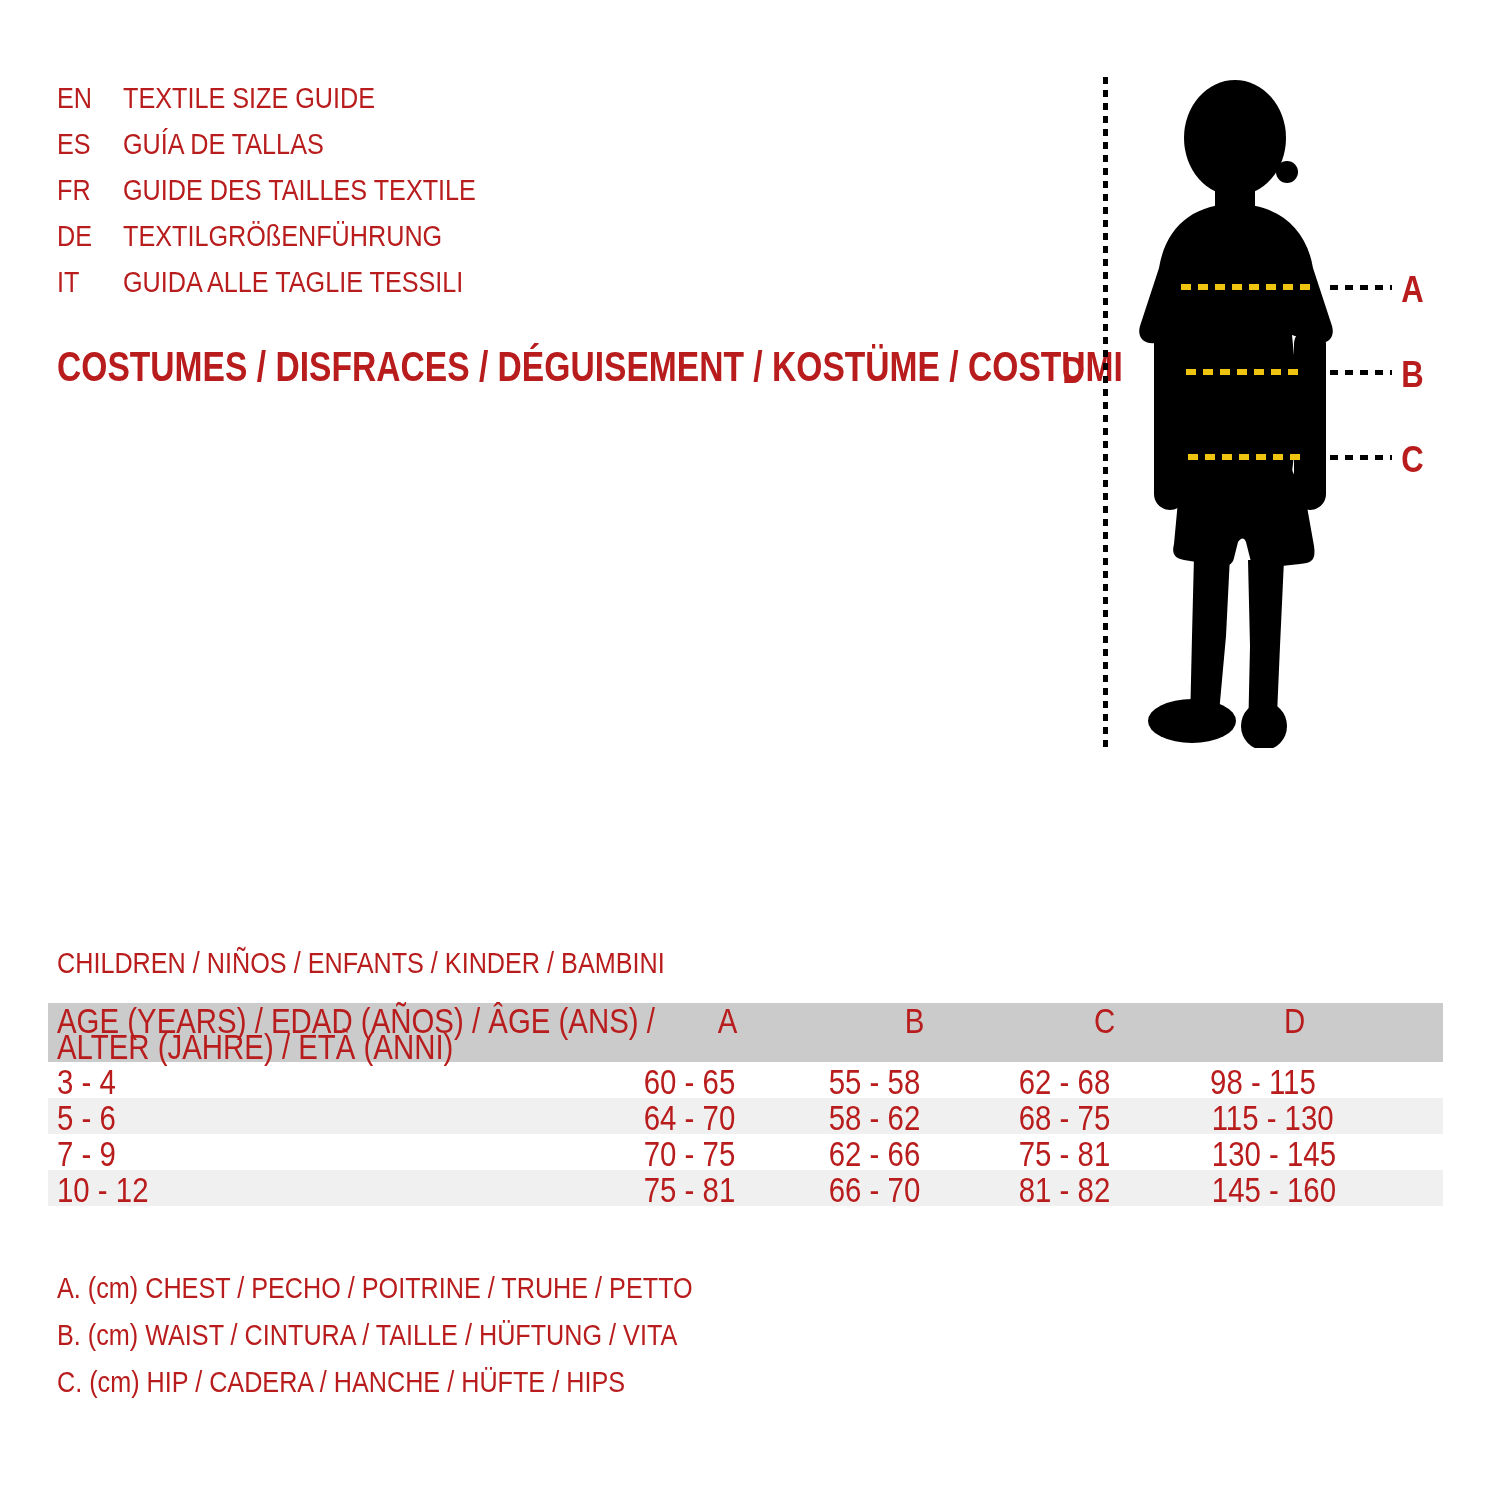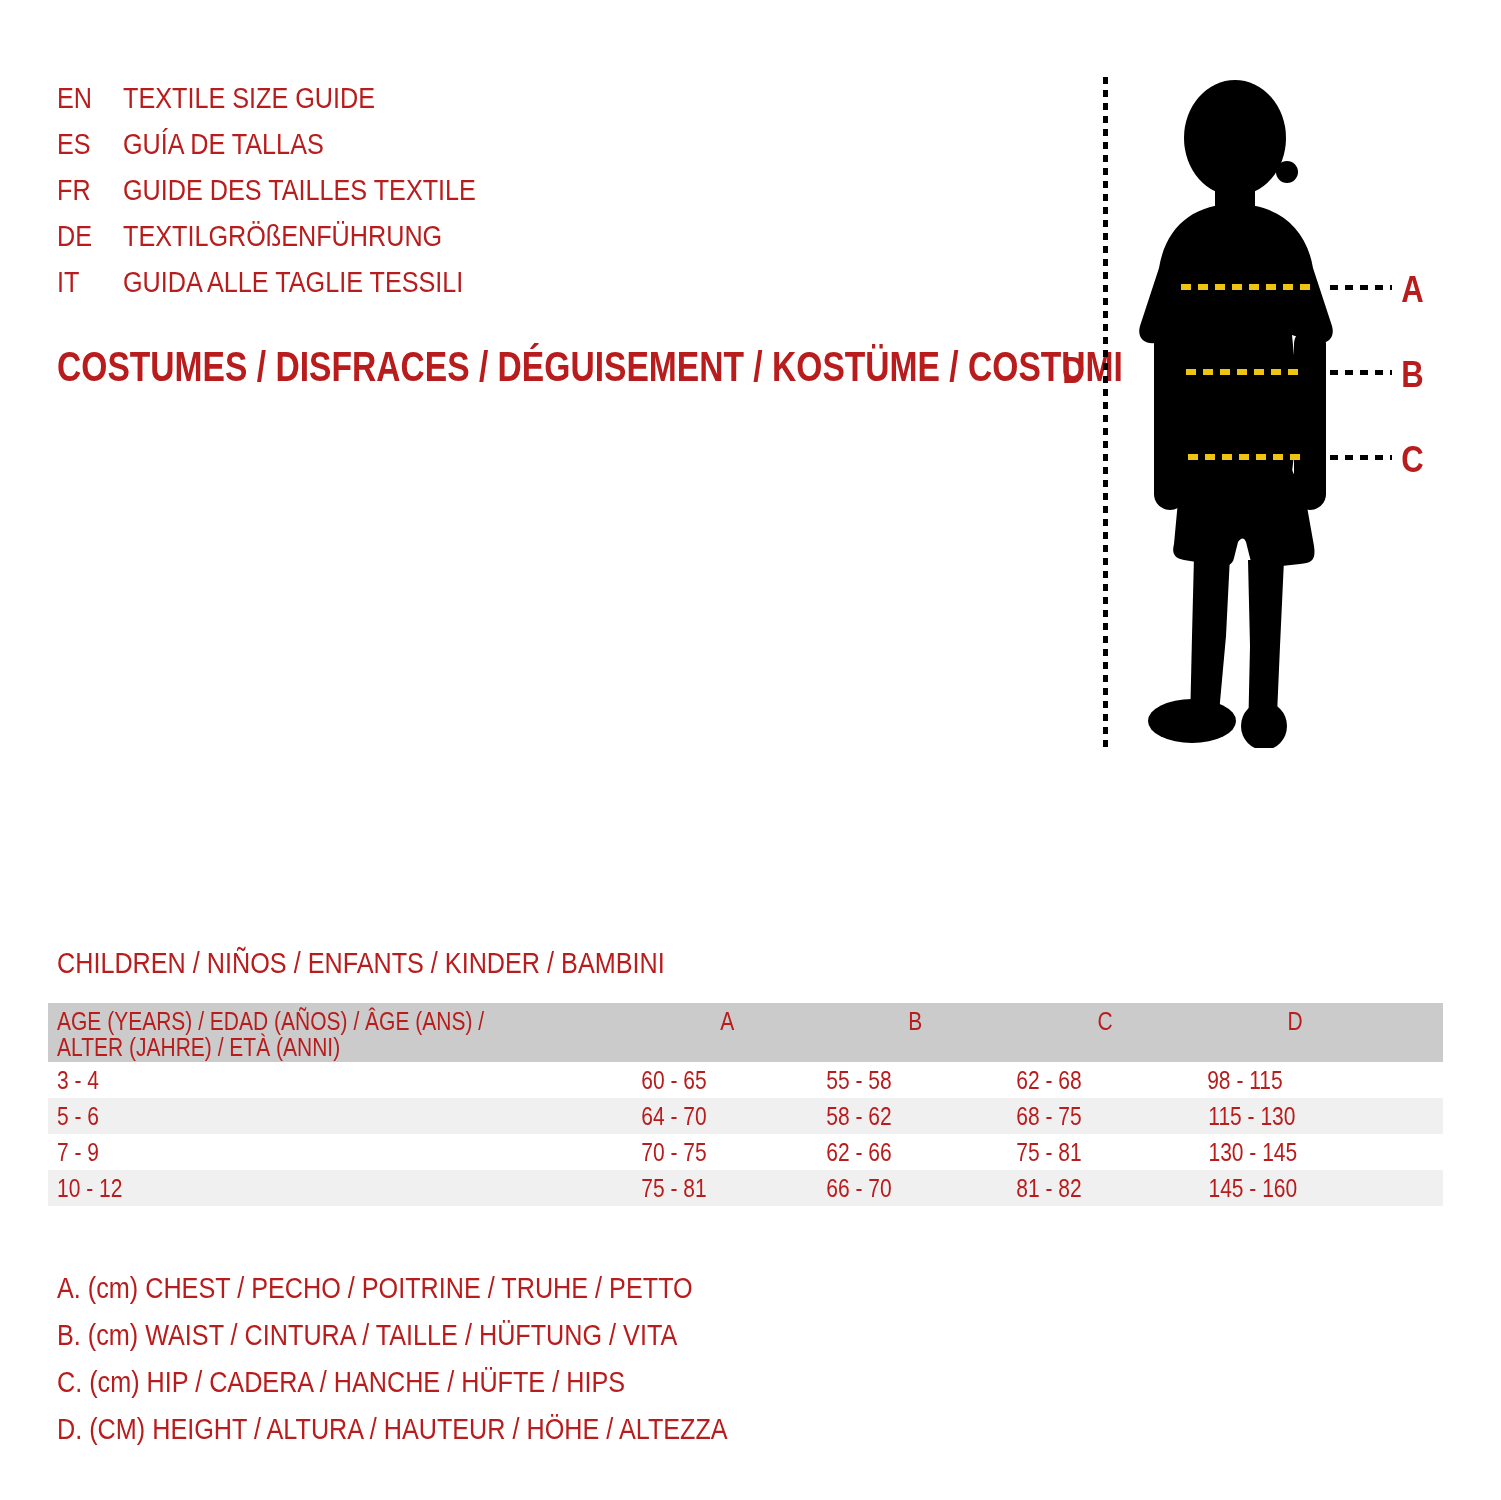--- a/index.html
+++ b/index.html
@@ -33,21 +33,21 @@
   .conn { position:absolute; height:5px; width:62px; left:1330px;
           background:repeating-linear-gradient(90deg,#000 0 8px,transparent 8px 15px); }
   .conn.la { top:285px; } .conn.lb { top:370px; } .conn.lc { top:455px; }
   .mlabel { position:absolute; left:1399px; font-size:37px; font-weight:700; line-height:1; }
   .mlabel.la { top:271px; } .mlabel.lb { top:356px; } .mlabel.lc { top:441px; }
 
   
   .children-title { position:absolute; left:57px; top:946px; font-size:30px; line-height:34px; }
 
   
-  .size-table { position:absolute; left:48px; top:1003px; width:1395px; font-size:25px; }
+  .size-table { position:absolute; left:48px; top:1003px; width:1395px; font-size:35px; }
   .trow { display:grid; grid-template-columns:587px 185px 190px 190px 190px 53px; align-items:center; }
   .thead { background:#cbcbcb; height:59px; align-items:start; }
   .thead .cell-age { padding-left:9px; padding-top:5px; line-height:26px; }
   .thead .cell-col { text-align:center; padding-top:5px; line-height:26px; }
   .tdata { height:36px; }
   .tdata.alt { background:#f0f0f0; }
   .cell-age { padding-left:9px; }
   .cell-num { text-align:left; }
 
   
@@ -177,18 +177,15 @@
   <div class="legend-block">
     <div class="legend-row">
         <span class="cx cl">A. (cm) CHEST / PECHO / POITRINE / TRUHE / PETTO</span>
       </div>
     <div class="legend-row">
         <span class="cx cl">B. (cm) WAIST / CINTURA / TAILLE / HÜFTUNG / VITA</span>
       </div>
     <div class="legend-row">
         <span class="cx cl">C. (cm) HIP / CADERA / HANCHE / HÜFTE / HIPS</span>
       </div>
-    <div class="legend-row">
-        <span class="cx cl">D. (CM) HEIGHT / ALTURA / HAUTEUR / HÖHE / ALTEZZA</span>
-      </div>
   </div>
 
 </div>
 
 </body></html>

